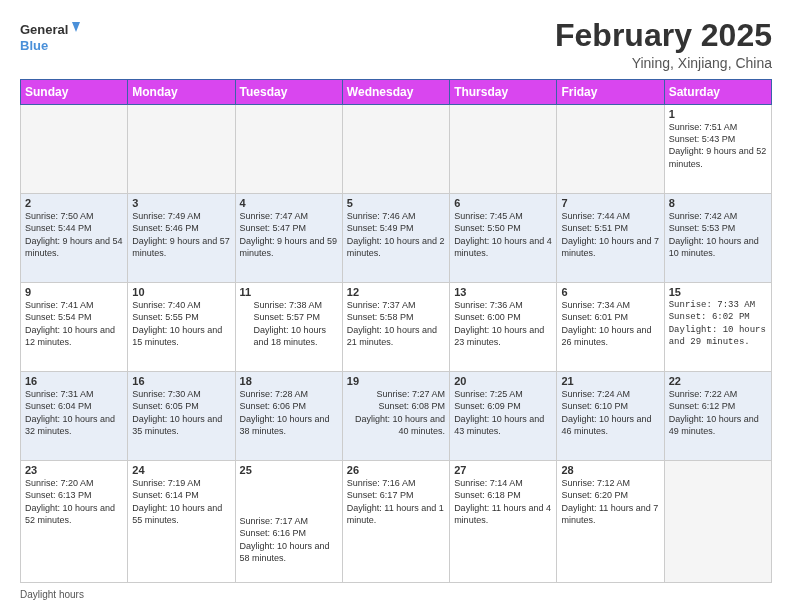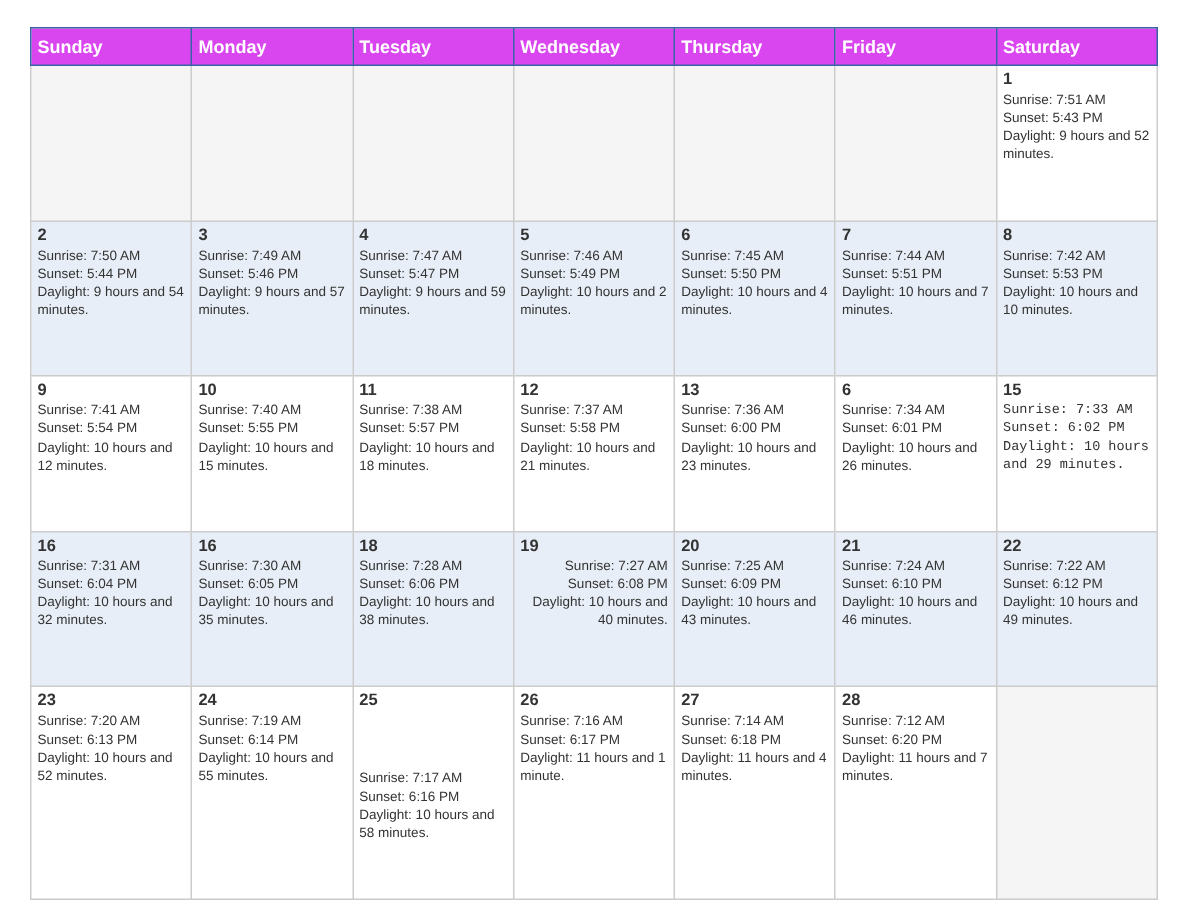--- a/index.html
+++ b/index.html
@@ -91,20 +91,33 @@
       margin-top: 6px;
       font-size: 10px;
       color: #555;
       text-align: left;
     }
   </style>
 </head>
 <body>
 
 <div class="page">
+  <div class="header">
+    <div class="logo">
+  <svg width="60" height="40" viewBox="0 0 60 40">
+    <text x="0" y="16" font-size="13" font-weight="bold" font-family="Arial" fill="#333">General</text>
+    <text x="0" y="32" font-size="13" font-weight="bold" font-family="Arial" fill="#4a90d9">Blue</text>
+    <polygon points="52,4 60,4 56,14" fill="#4a90d9"></polygon>
+  </svg>
+</div>
+    <div class="title-section">
+      <div class="main-title">February 2025</div>
+      <div class="subtitle">Yining, Xinjiang, China</div>
+    </div>
+  </div>
 
   <table class="calendar">
     <thead>
       <tr>
       <th>Sunday</th>
           <th>Monday</th>
           <th>Tuesday</th>
           <th>Wednesday</th>
           <th>Thursday</th>
           <th>Friday</th>
@@ -178,21 +191,21 @@
 Daylight: 10 hours and 12 minutes.</div>
           </td>
           <td>
             <span class="day-num">10</span>
             <div class="day-info" style="white-space: pre-line;">Sunrise: 7:40 AM
 Sunset: 5:55 PM
 Daylight: 10 hours and 15 minutes.</div>
           </td>
           <td>
             <span class="day-num">11</span>
-            <div class="day-info" style="white-space: pre-line;">Sunrise: 7:38 AM
+            <div class="day-info" style="white-space: pre-line; margin-left: 14px;">Sunrise: 7:38 AM
 Sunset: 5:57 PM
 Daylight: 10 hours and 18 minutes.</div>
           </td>
           <td>
             <span class="day-num">12</span>
             <div class="day-info" style="white-space: pre-line;">Sunrise: 7:37 AM
 Sunset: 5:58 PM
 Daylight: 10 hours and 21 minutes.</div>
           </td>
           <td>
@@ -293,13 +306,16 @@
             <span class="day-num">28</span>
             <div class="day-info" style="white-space: pre-line;">Sunrise: 7:12 AM
 Sunset: 6:20 PM
 Daylight: 11 hours and 7 minutes.</div>
           </td>
           <td class="empty"></td>
         </tr>
       </tbody>
   </table>
 
+  <div class="footer">
+    <span>Daylight hours</span>
+  </div>
 </div>
 
 </body></html>

